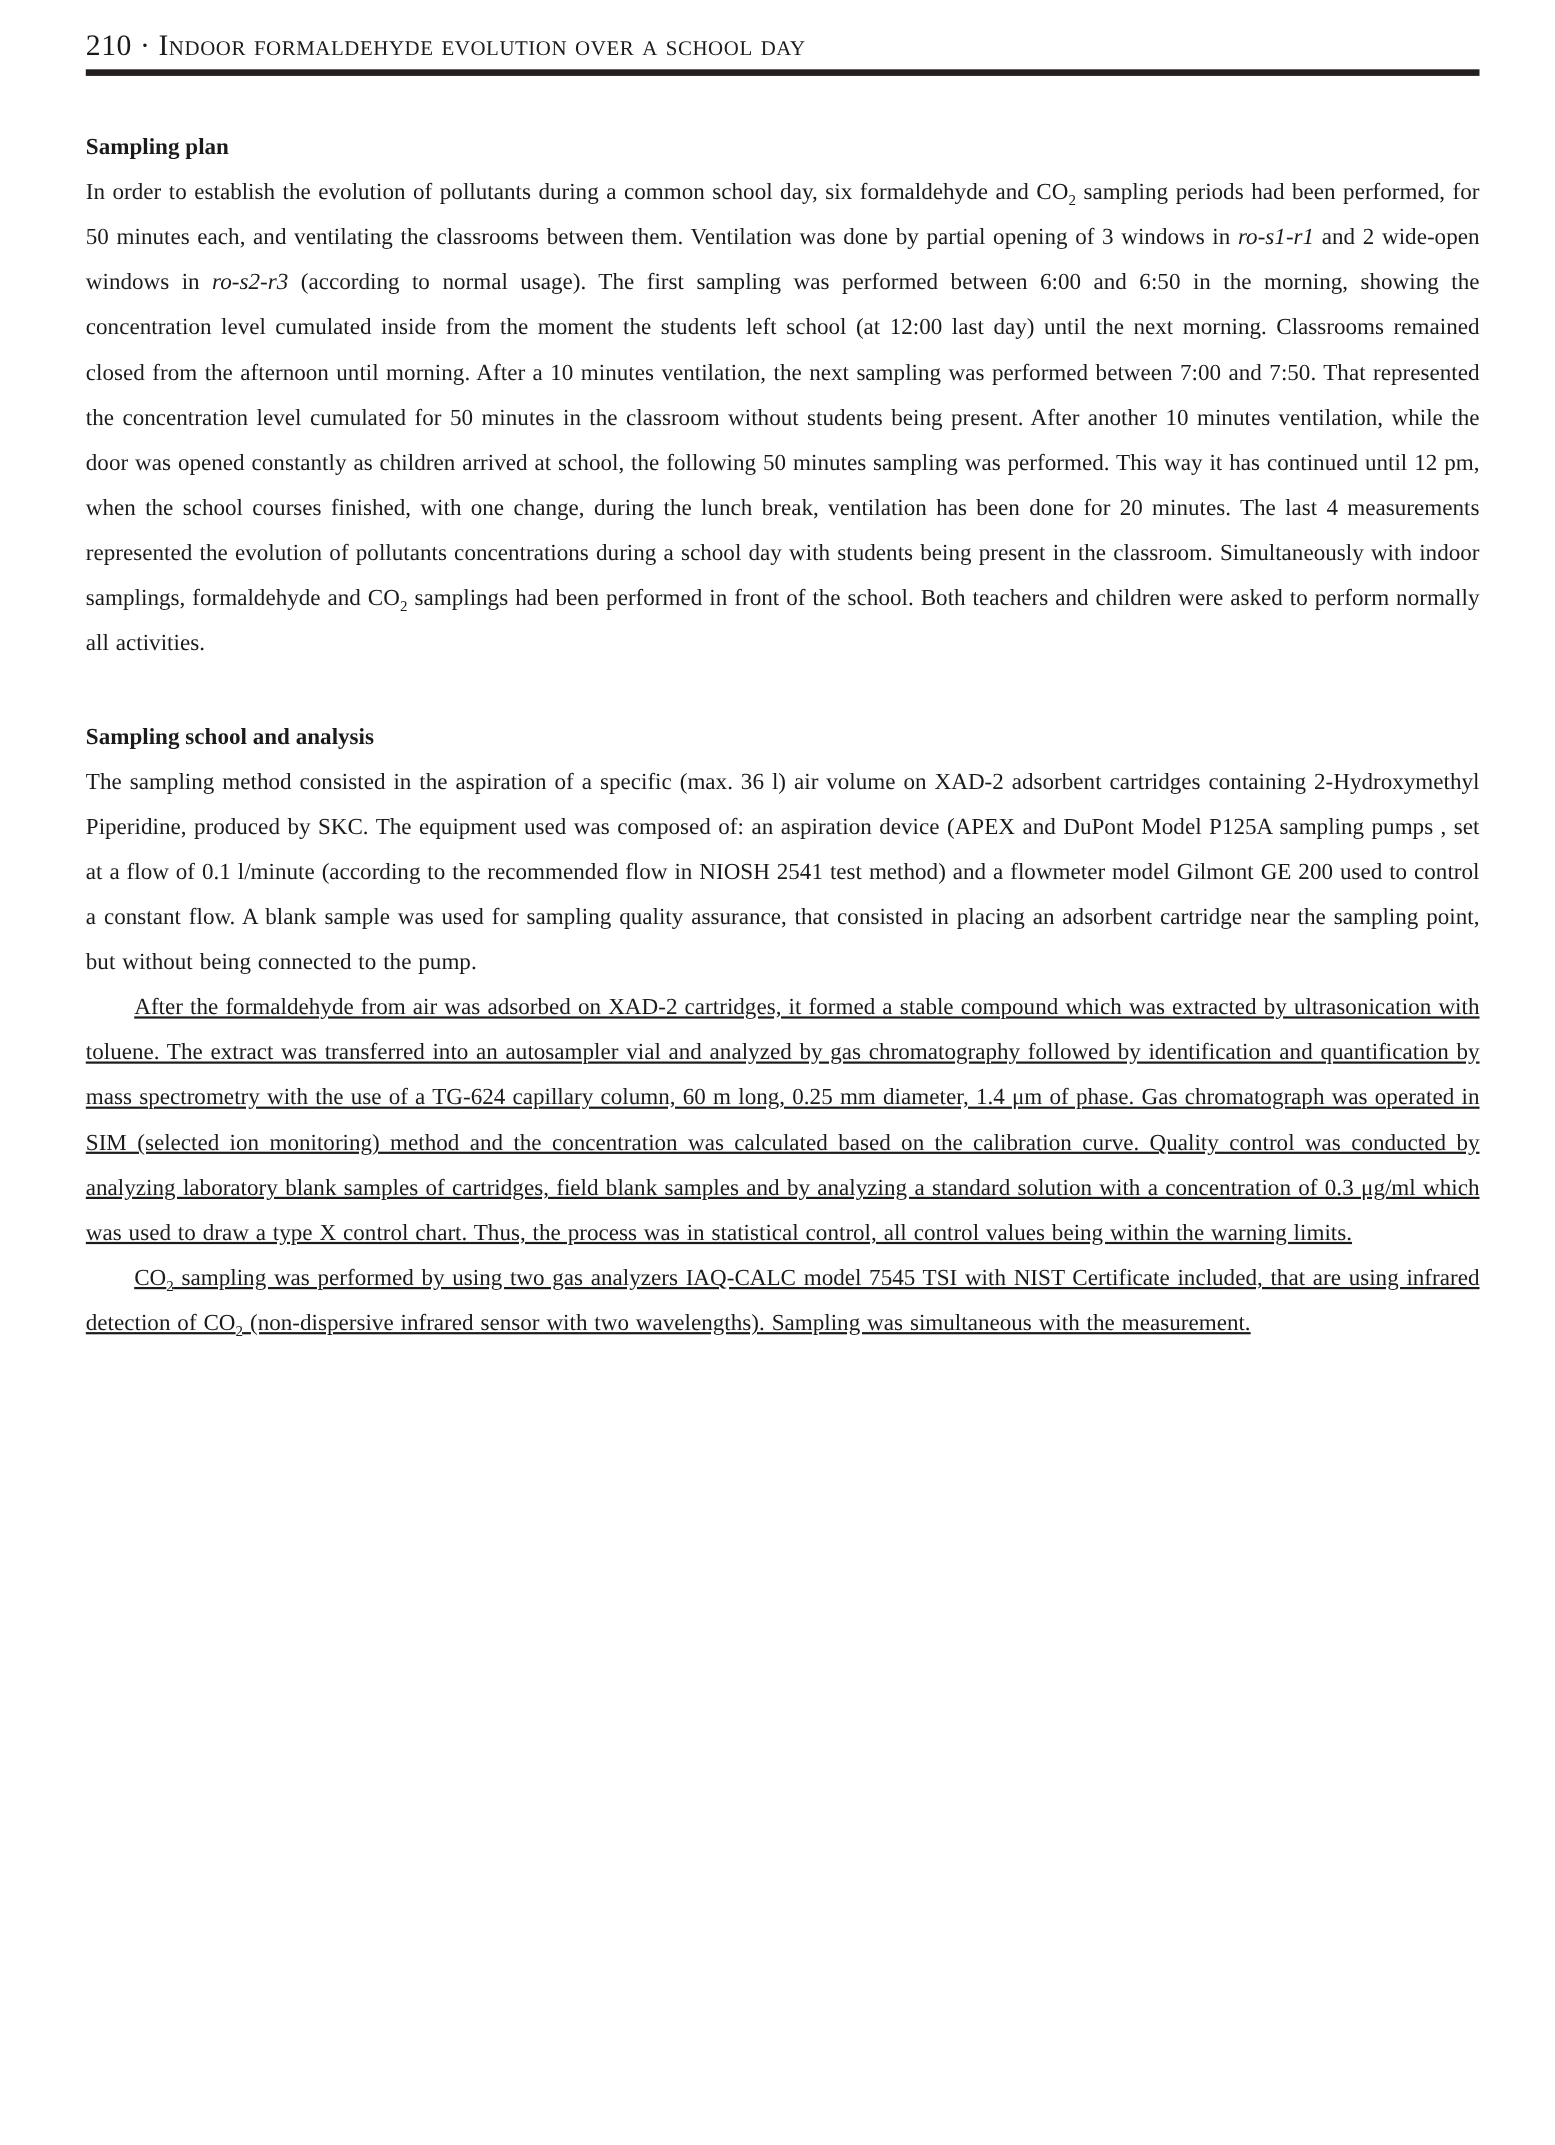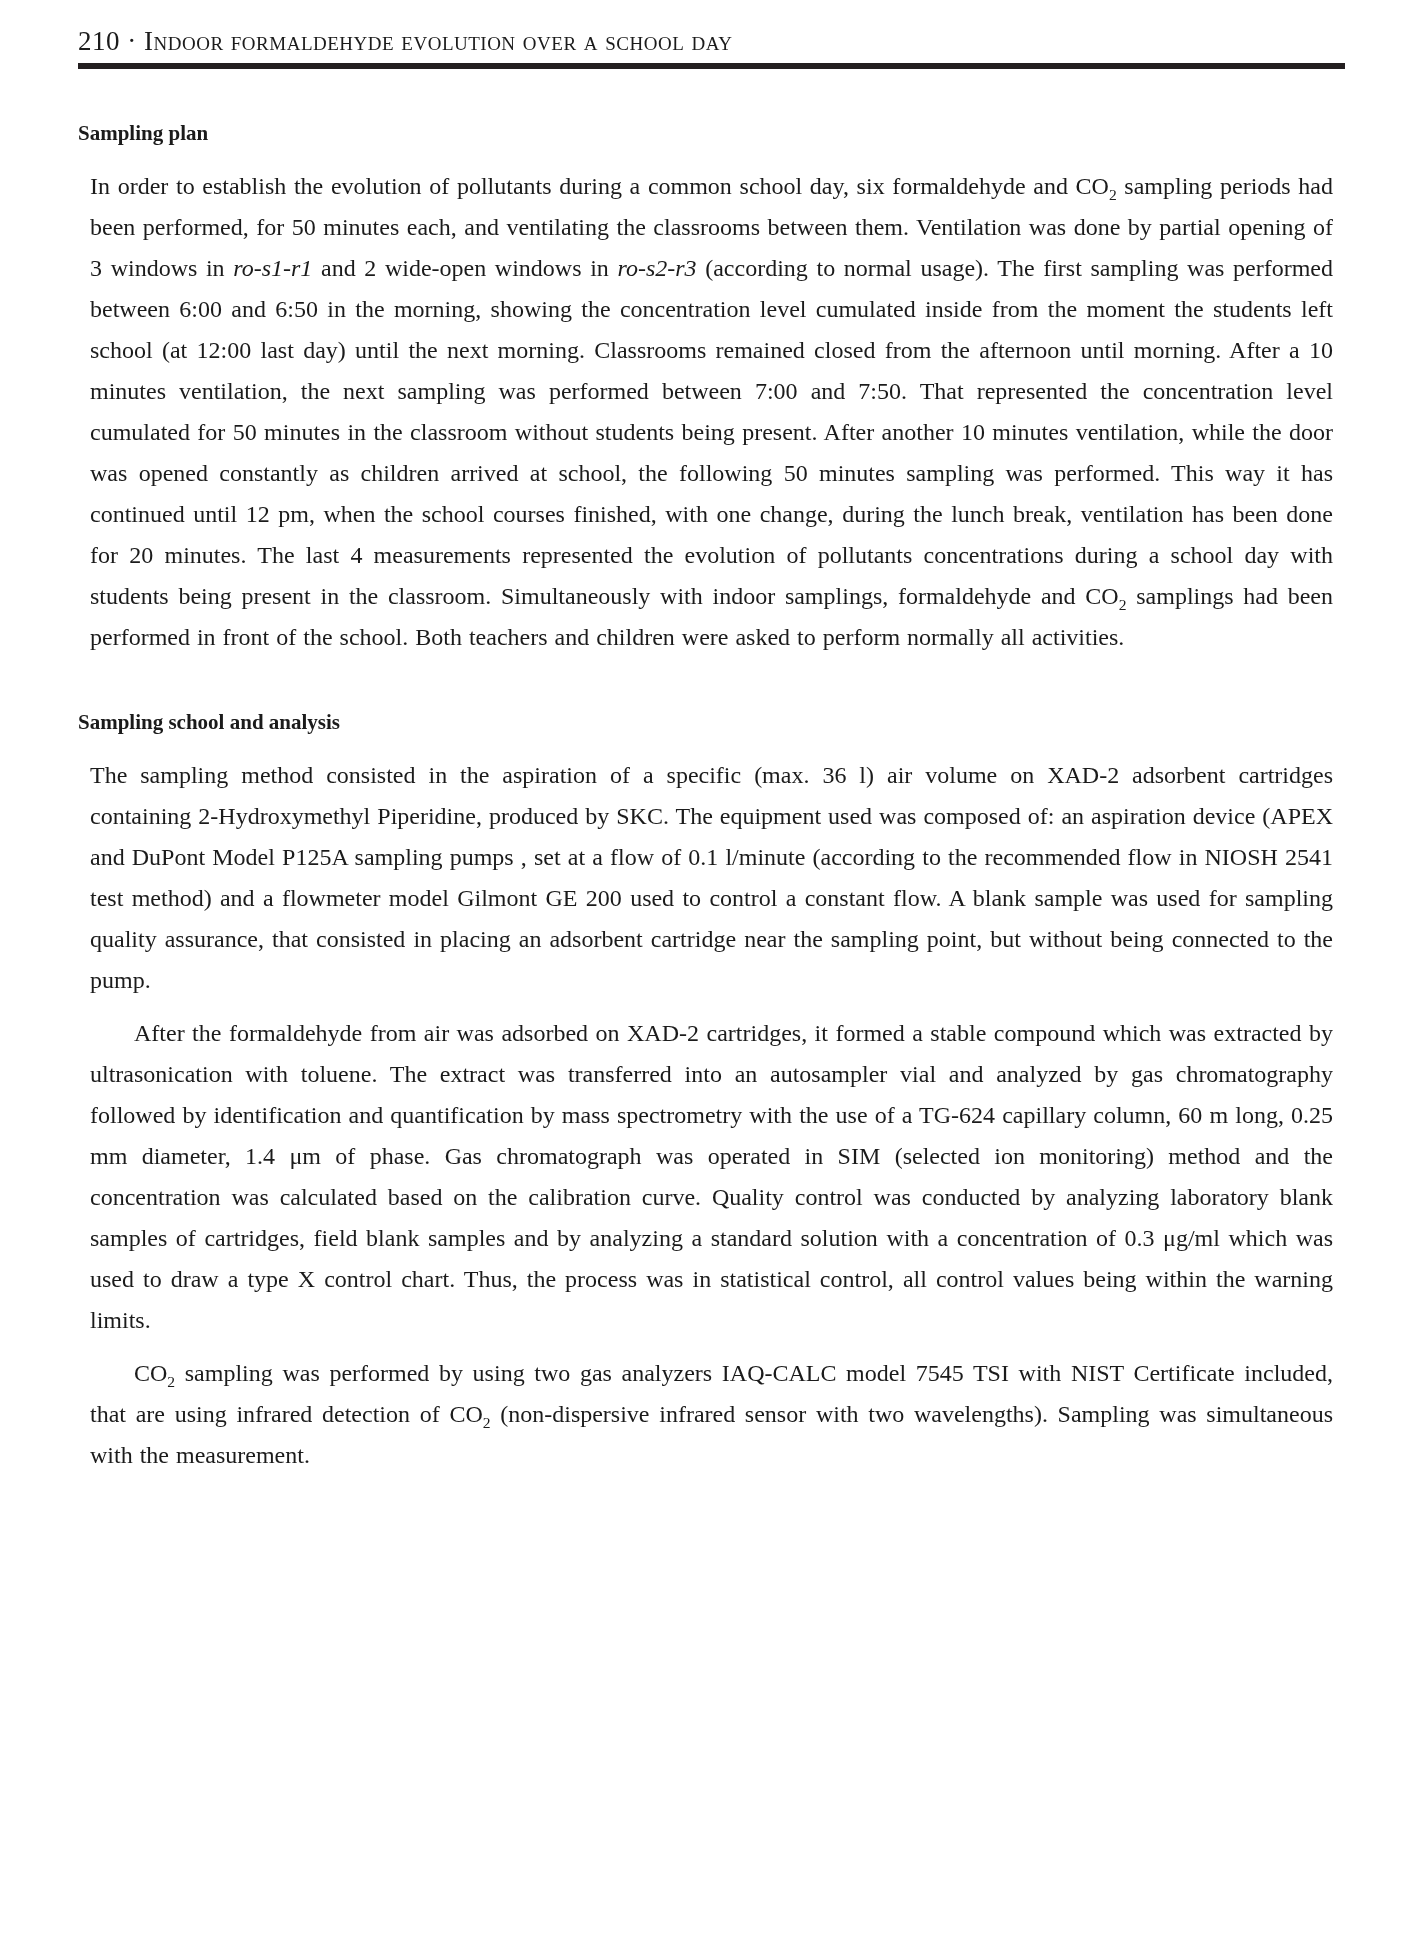--- a/index.html
+++ b/index.html
@@ -28,27 +28,27 @@
     margin-top: 5px;
     width: 100%;
   }
   .section-heading {
     font-size: 21px;
     line-height: 41px;
     font-weight: bold;
     margin: 44px 0 0 0;
   }
   p.body-par {
-    font-size: 24px;
+    font-size: 21px;
     line-height: 41px;
     text-align: justify;
-    margin: 12px;
+    margin: 0;
     word-spacing: 1px;
   }
-  p.body-par.indent { text-indent: 44px; }
+  p.body-par.indent { text-indent: 44px; text-decoration: underline; }
   .i { font-style: italic; }
   .sub { vertical-align: sub; font-size: 65%; line-height: 0; }
 </style>
 </head>
 <body>
 
 <div class="page">
 
   <div class="running-header">
     <span>210</span><span> · </span><span class="sc">Indoor formaldehyde evolution over a school day</span>

